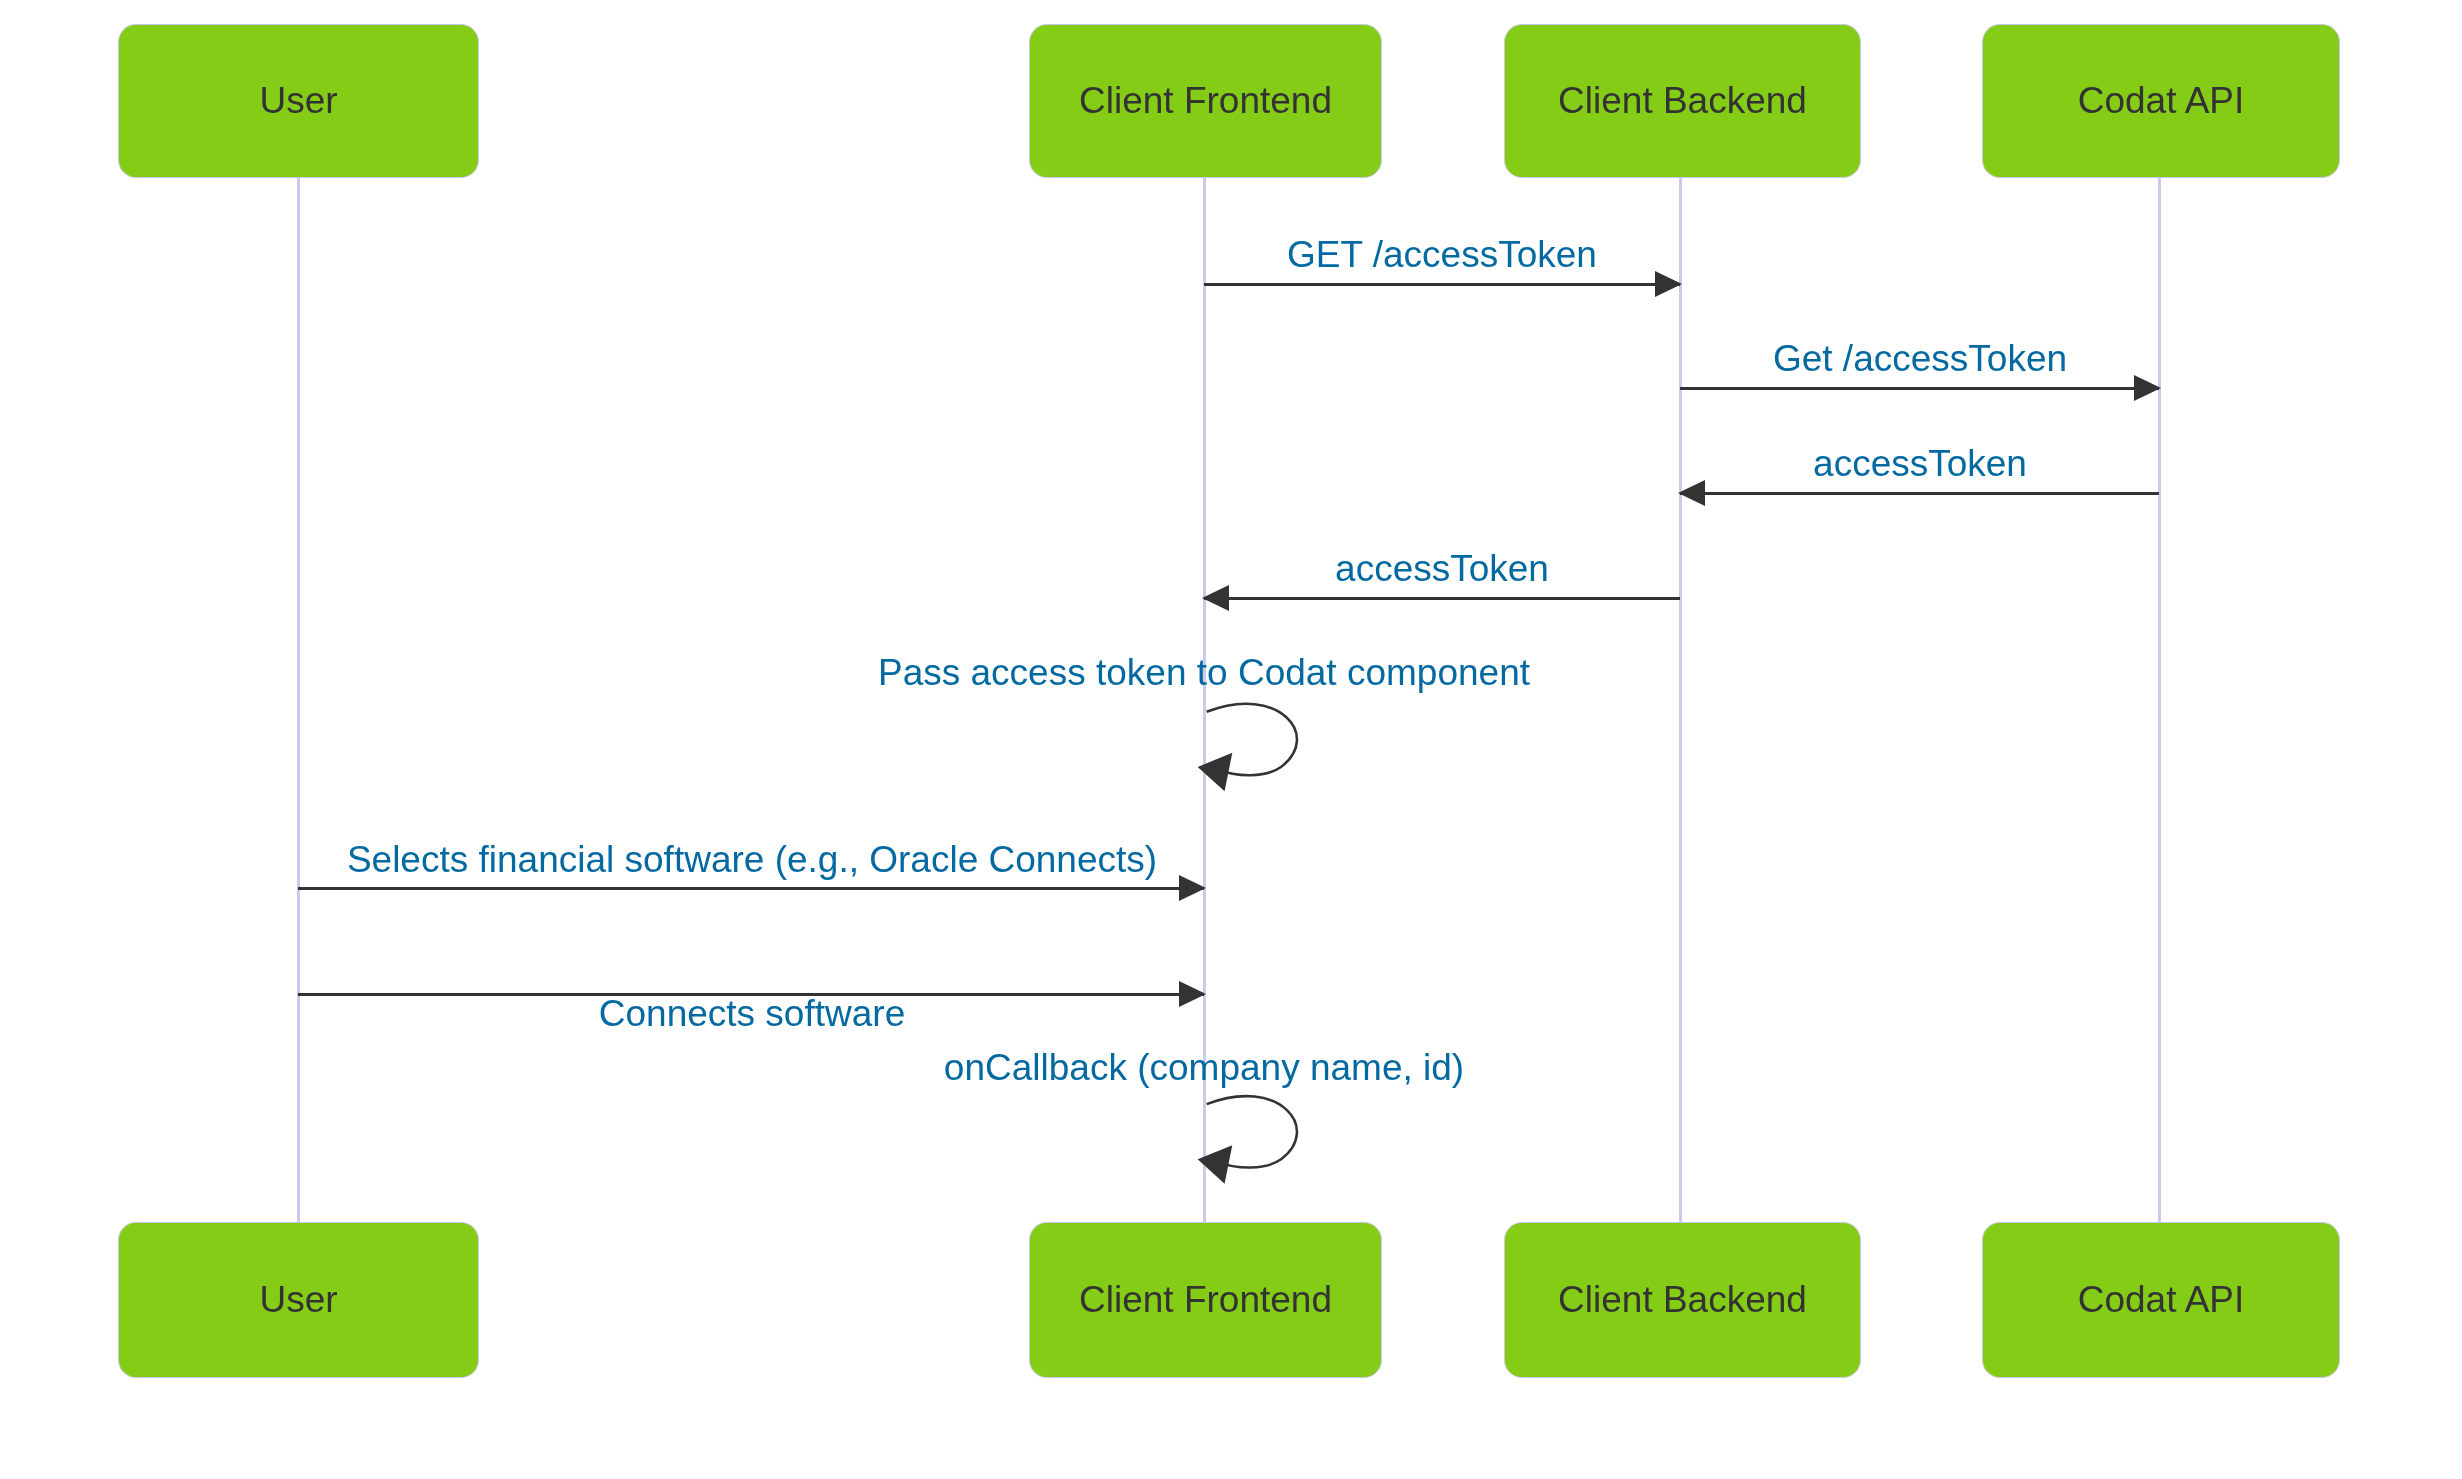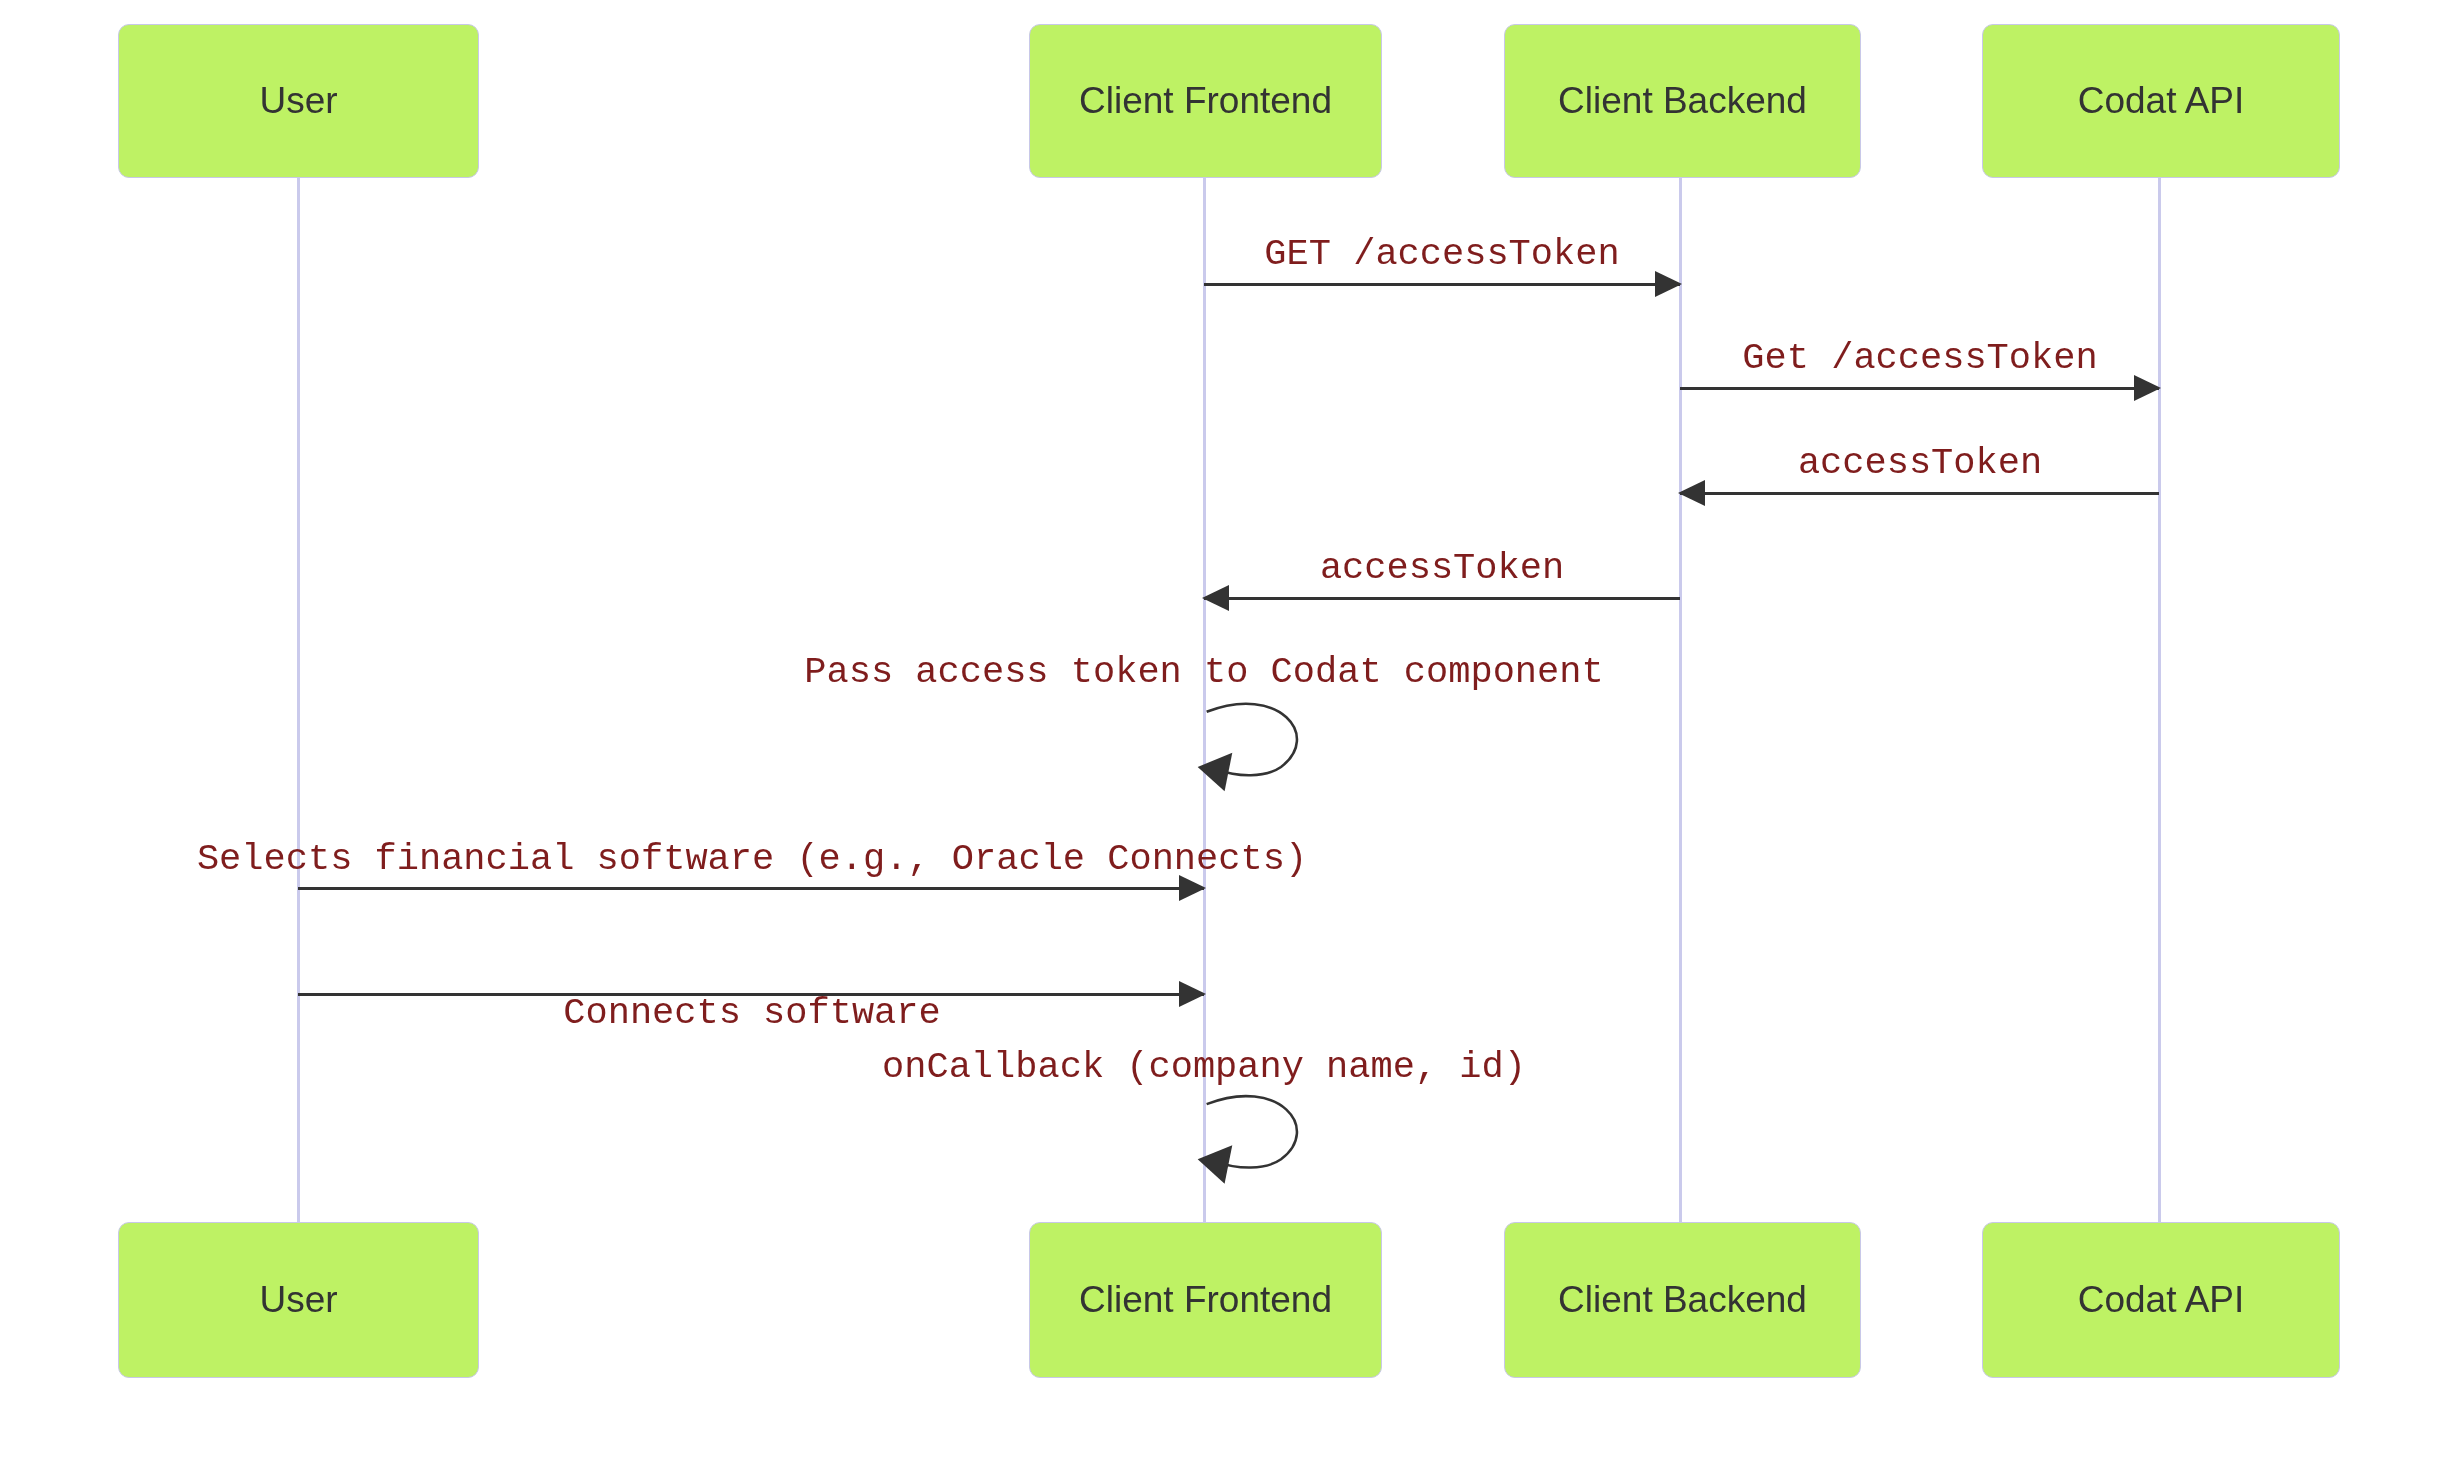--- a/index.html
+++ b/index.html
@@ -8,23 +8,23 @@
     width: 2462px;
     height: 1480px;
     background: #ffffff;
     font-family: "Liberation Sans", sans-serif;
     color: #333333;
     overflow: hidden;
   }
   .actor {
     position: absolute;
     box-sizing: border-box;
-    background: #bef264;
+    background: #84cc16;
     border: 1.9px solid #c8c8e8;
-    border-radius: 11px;
+    border-radius: 18px;
     display: flex;
     align-items: center;
     justify-content: center;
     font-size: 37px;
     color: #333333;
     white-space: nowrap;
   }
   .actor-top { top: 24px; height: 154px; }
   .actor-bottom { top: 1222px; height: 156px; }
   .lifeline {
@@ -34,22 +34,21 @@
     width: 3.2px;
     background: #cacaec;
   }
   .msg-label {
     position: absolute;
     transform: translateX(-50%);
     font-size: 37px;
     line-height: 41px;
     height: 41px;
     white-space: nowrap;
-    color: #7f1d1d;
-    font-family: Liberation Mono, monospace;
+    color: #0369a1;
   }
   .msg-line {
     position: absolute;
     height: 2.6px;
     background: #333333;
   }
   .msg-line::after {
     content: "";
     position: absolute;
     width: 0; height: 0;

